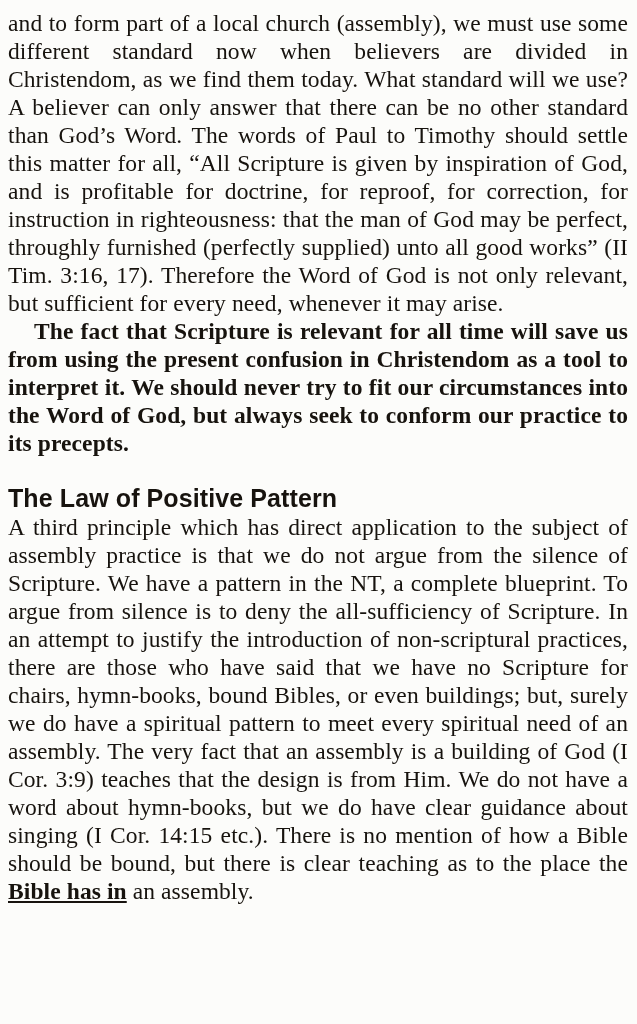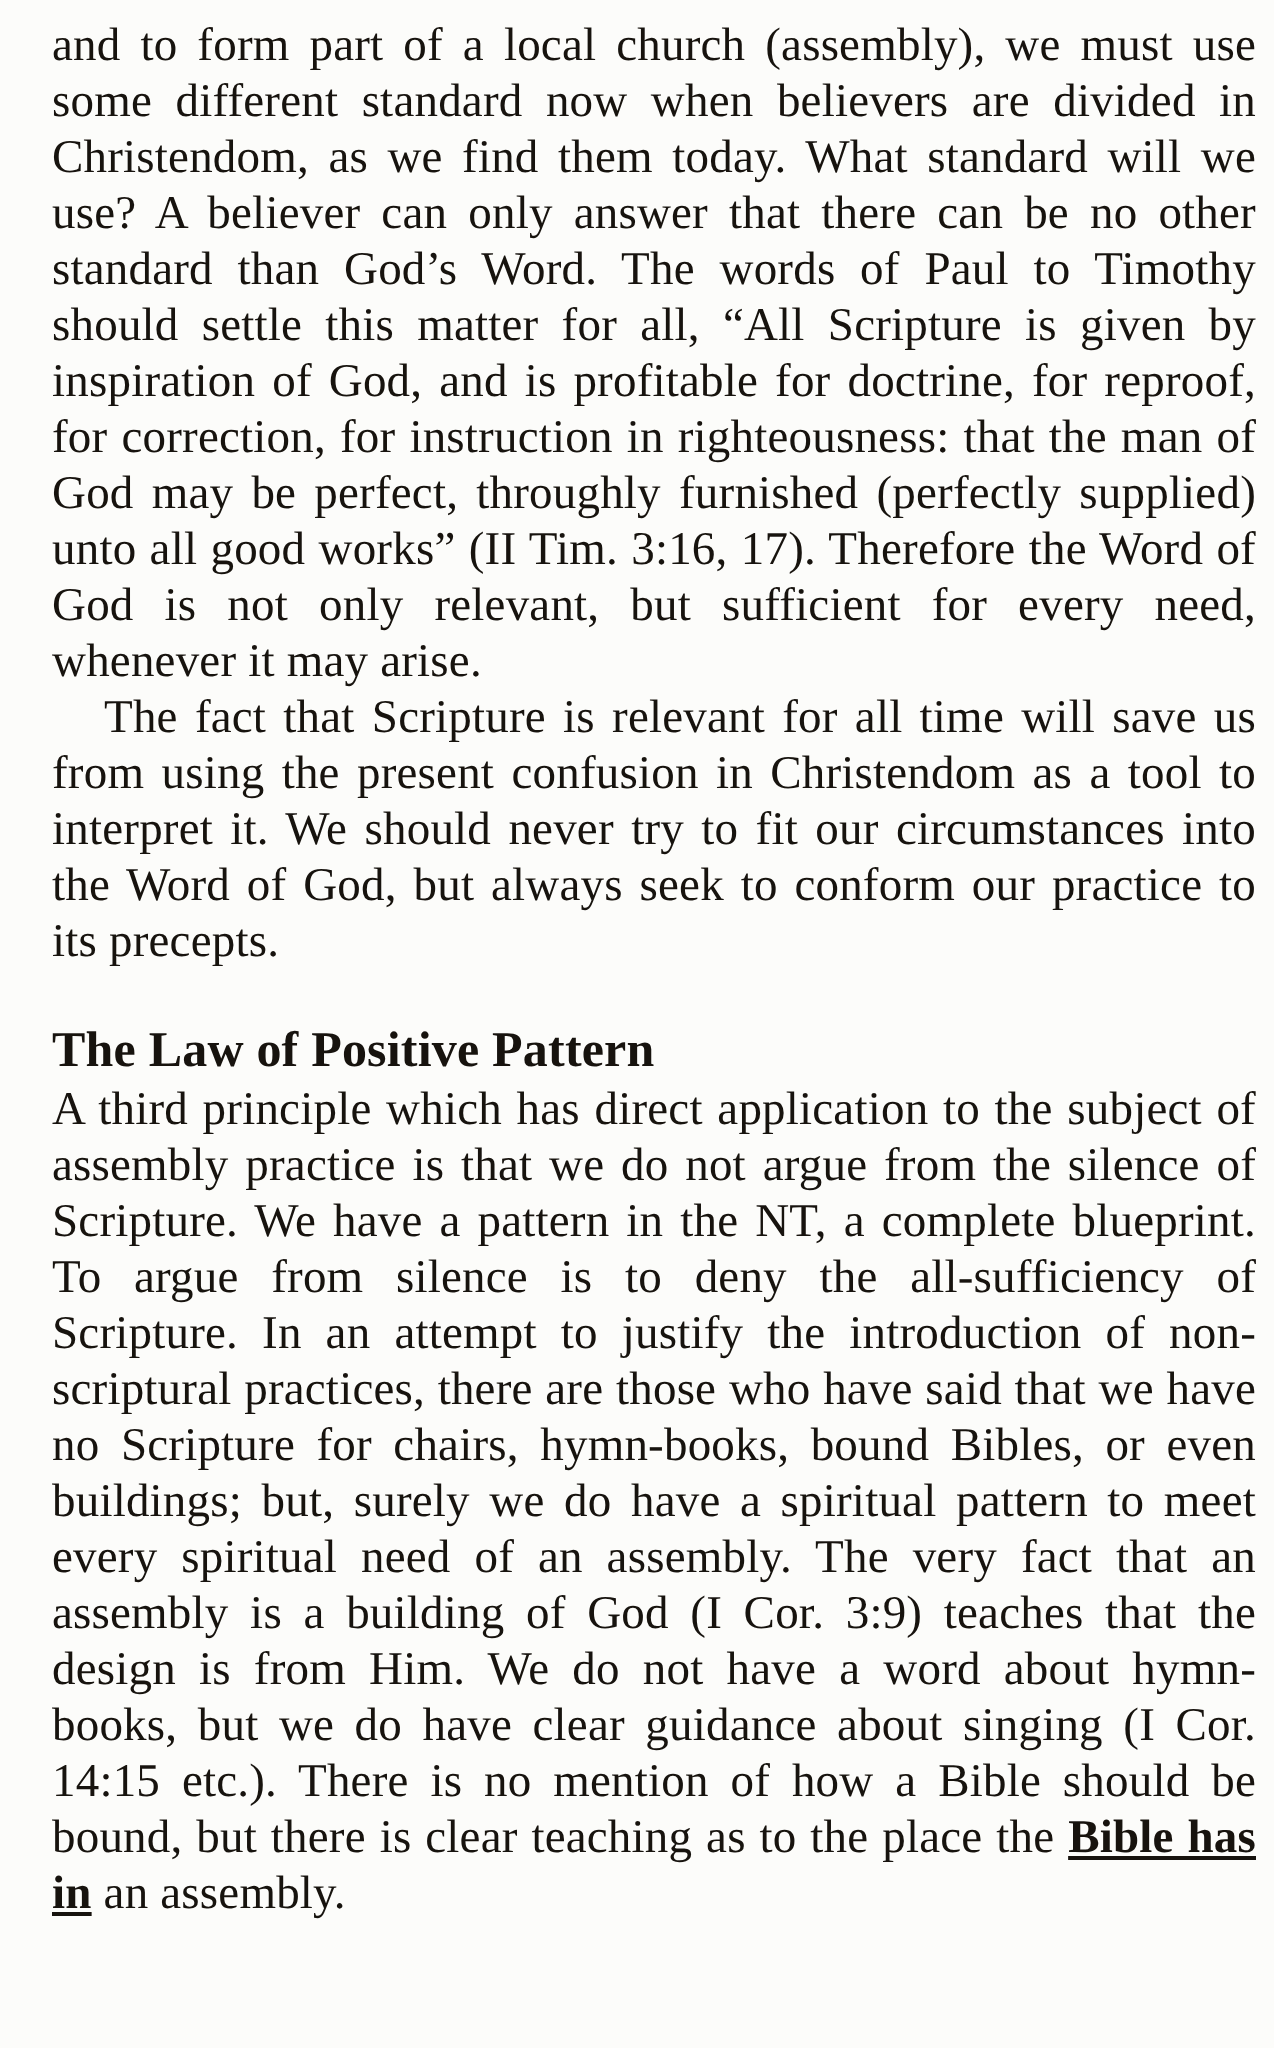--- a/index.html
+++ b/index.html
@@ -9,36 +9,37 @@
   body {
     width: 637px;
     height: 1024px;
     overflow: hidden;
     font-family: "Liberation Serif", "DejaVu Serif", serif;
   }
   .page {
     box-sizing: border-box;
     width: 637px;
     height: 1024px;
-    padding: 9px 9px 8px 26px;
+    padding: 9px 9px 8px 8px;
   }
   .body-text {
     font-size: 23.5px;
     line-height: 28px;
     text-align: justify;
     letter-spacing: 0.1px;
   }
   .body-text p {
     margin: 0;
   }
   p.indent {
     text-indent: 26px;
+    font-weight: bold;
   }
   h2.section-heading {
-    font-family: Liberation Serif, serif;
+    font-family: Liberation Sans, sans-serif;
     font-size: 25px;
     line-height: 30px;
     font-weight: 700;
     text-align: left;
     margin: 26px 0 0 0;
     letter-spacing: 0.1px;
   }
   .emph {
     font-weight: 700;
     text-decoration: underline;

